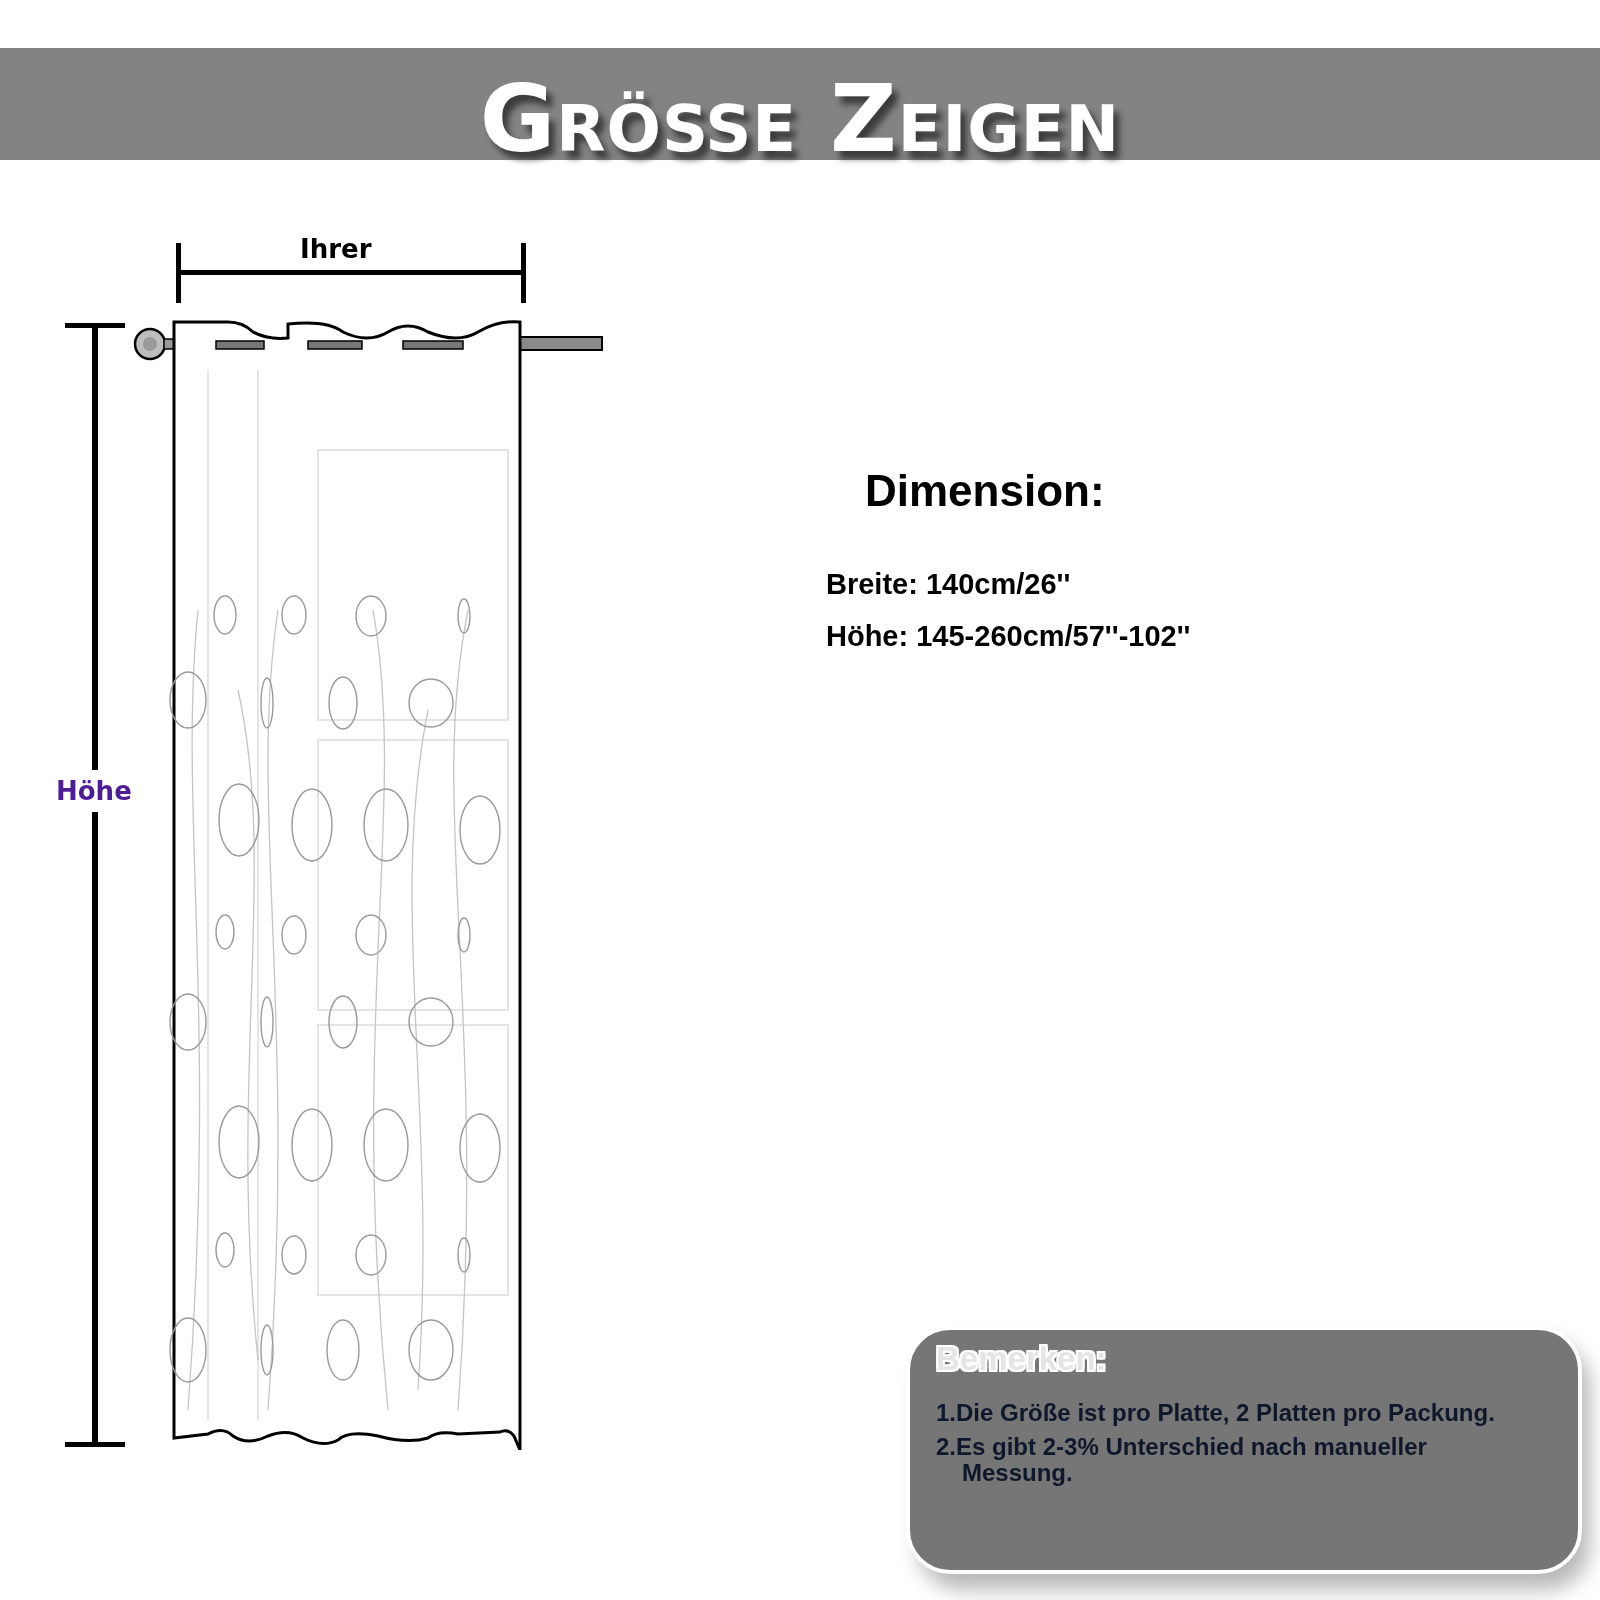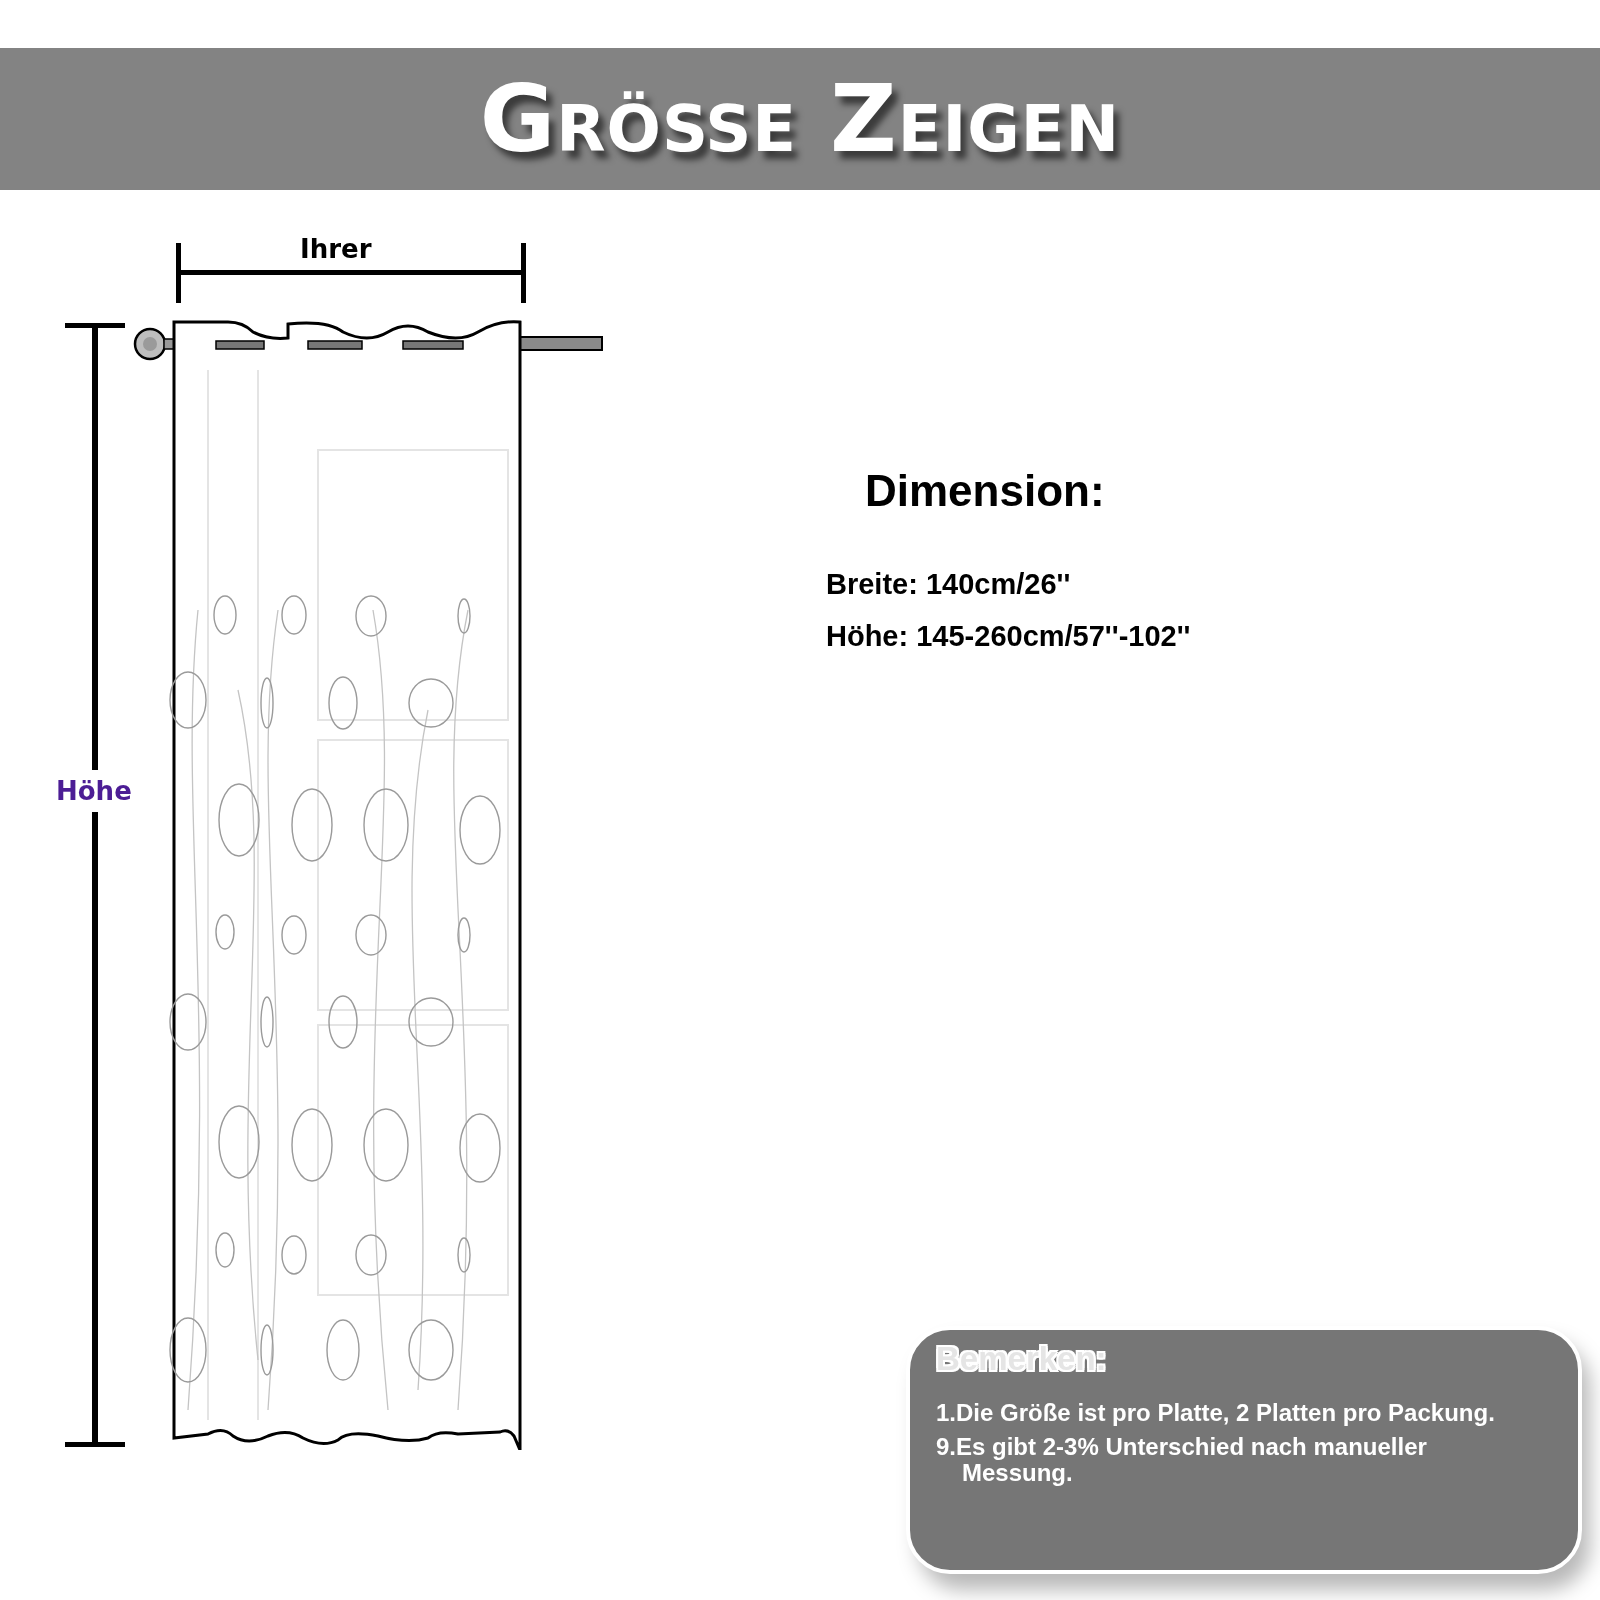--- a/index.html
+++ b/index.html
@@ -1,36 +1,36 @@
 <!DOCTYPE html>
 <html><head>
 <meta charset="utf-8">
 <style>
   html, body { margin:0; padding:0; background:#ffffff; }
   body { width:1600px; height:1600px; position:relative; overflow:hidden; font-family:"Liberation Sans", sans-serif; }
 
-  .banner { position:absolute; left:0; top:48px; width:1600px; height:142px; background:#838383; }
+  .banner { position:absolute; left:0; top:48px; width:1600px; height:112px; background:#838383; }
   .banner-title { position:absolute; left:0; top:0; width:100%; height:142px; display:flex; align-items:center; justify-content:center;
     color:#ffffff; font-family:"DejaVu Sans", sans-serif; font-weight:bold; font-size:92px; letter-spacing:1px;
     text-shadow: 6px 8px 6px rgba(0,0,0,0.55); font-variant: small-caps; }
 
   .dim-line { position:absolute; background:#000; }
 
   .breite-label { position:absolute; left:300px; top:234px; font-size:26px; font-weight:bold; color:#000; font-family:"DejaVu Sans", sans-serif; }
   .hoehe-label { position:absolute; left:56px; top:734px; font-size:26px; font-weight:bold; color:#4c1d95; background:#fff; padding:6px 0; font-family:"DejaVu Sans", sans-serif;margin-top:36px; }
 
   .curtain { position:absolute; left:172px; top:318px; width:346px; height:1124px; }
 
   .dimension-heading { position:absolute; left:828px; top:466px; font-size:44px; font-weight:bold; color:#000;margin-left:37px; }
   .dim-row { position:absolute; left:826px; font-size:29px; font-weight:bold; color:#000; }
 
   .notes-shadow { position:absolute; left:918px; top:1342px; width:672px; height:248px; border-radius:44px; background:rgba(0,0,0,0.28); filter:blur(10px); }
   .notes { position:absolute; left:906px; top:1326px; width:676px; height:248px; border-radius:44px; background:#767676; border:4px solid #ffffff; box-sizing:border-box; }
   .notes-title { position:absolute; left:26px; top:10px; font-size:33px; font-weight:bold; color:#e5e5e5; text-shadow: -2px -2px 0 #fff, 2px -2px 0 #fff, -2px 2px 0 #fff, 2px 2px 0 #fff, 0 2px 0 #fff, 2px 0 0 #fff; }
-  .note { position:absolute; left:26px; font-size:24px; font-weight:bold; color:#ffffff; line-height:26px; }
+  .note { position:absolute; left:26px; font-size:24px; font-weight:bold; color:#0f172a; line-height:26px; }
   .note .indent { padding-left:26px; }
 </style>
 </head>
 <body>
 
 <div class="banner">
   <div class="banner-title">Größe Zeigen</div>
 </div>
 
 <div>
@@ -119,18 +119,18 @@
 <div class="dim-row" style="top:568px;">Breite: 140cm/26''</div>
 <div class="dim-row" style="top:620px;">Höhe: 145-260cm/57''-102''</div>
 
 <div class="notes-shadow"></div>
 <div class="notes">
   <div class="notes-title">Bemerken:</div>
   <div class="note" style="top:70px;">
     <div>1.Die Größe ist pro Platte, 2 Platten pro Packung.</div>
   </div>
   <div class="note" style="top:104px;">
-    <div>9.Es gibt 2-3% Unterschied nach manueller</div>
+    <div>2.Es gibt 2-3% Unterschied nach manueller</div>
     <div class="indent">Messung.</div>
   </div>
   <div class="note" style="top:163px;">
   </div>
 </div>
 
 </body></html>

